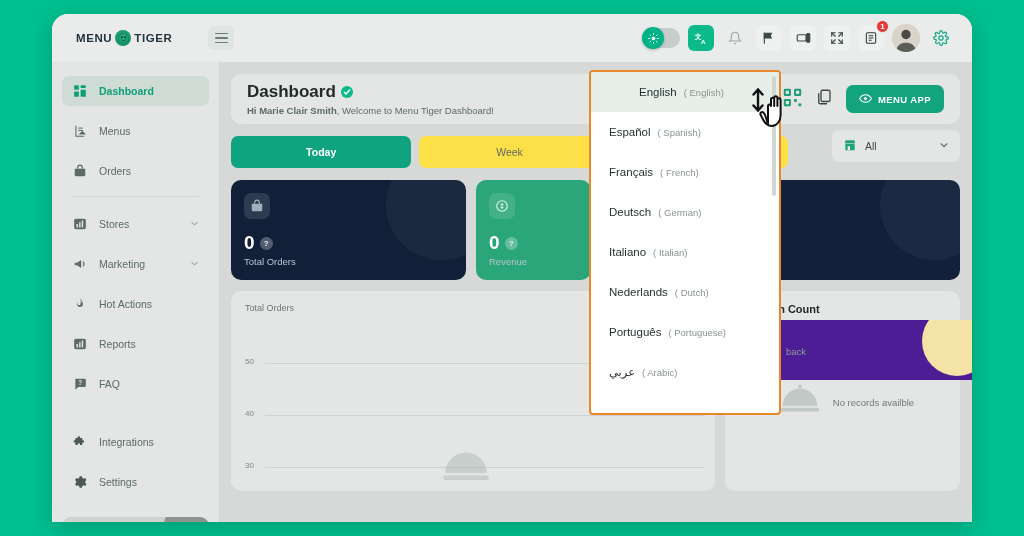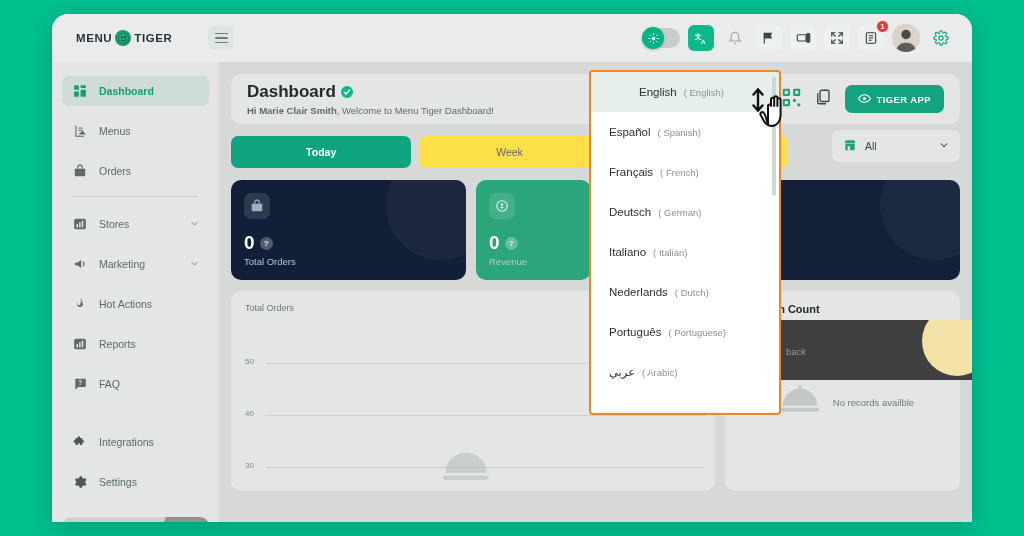--- a/index.html
+++ b/index.html
@@ -406,21 +406,21 @@
               <path d="M5 7v12a2 2 0 0 0 2 2h9"></path>
             </svg>
         </span>
         <span class="openapp">
           <span>
             <svg width="13" height="13" viewBox="0 0 24 24" fill="none" stroke="#fff" stroke-width="2">
                 <path d="M1 12s4-7 11-7 11 7 11 7-4 7-11 7S1 12 1 12z"></path>
                 <circle cx="12" cy="12" r="3" fill="#fff" stroke="none"></circle>
               </svg>
           </span>
-          <span>TIGER APP</span>
+          <span>MENU APP</span>
         </span>
       </div>
     </div>
 
     <div style="display:flex;align-items:center;gap:32px;">
       <div class="tabs" style="flex:1">
         <div class="tab active">Today</div>
         <div class="tab">Week</div>
         <div class="tab">Month</div>
       </div>
@@ -511,21 +511,21 @@
                   <rect x="2" y="15" width="20" height="2" rx="1"></rect>
                   <path d="M12 3v2" stroke="#9aa5a0" stroke-width="1.6"></path>
                 </svg>
             </span>
             <span>No records availble</span>
           </div>
         </div>
       </div>
     </div>
 
-    <div style="position:absolute;left:553px;top:258px;width:210px;height:60px;background:#404040;border-radius:10px;overflow:hidden;z-index:1">
+    <div style="position:absolute;left:553px;top:258px;width:210px;height:60px;background:#4c1d95;border-radius:10px;overflow:hidden;z-index:1">
       <div style="position:absolute;right:-10px;top:-14px;width:70px;height:70px;border-radius:50%;background:#f3e3a6"></div>
       <div class="ghost" style="position:absolute;left:14px;top:26px;color:#8f9a93">back</div>
     </div>
   </div>
 
   <div id="lang-menu">
     <div class="lang-item sel">
       <span class="native">English</span>
       <span class="en">( English)</span>
     </div>

